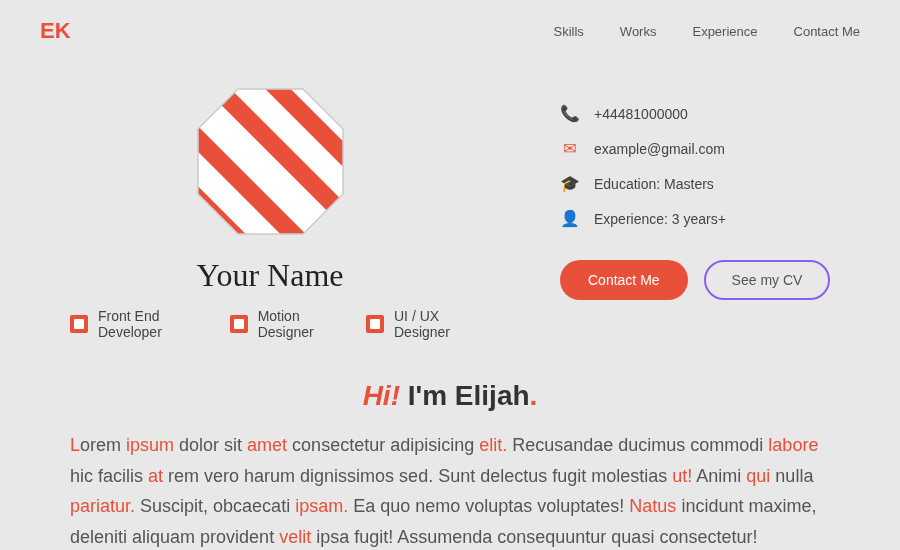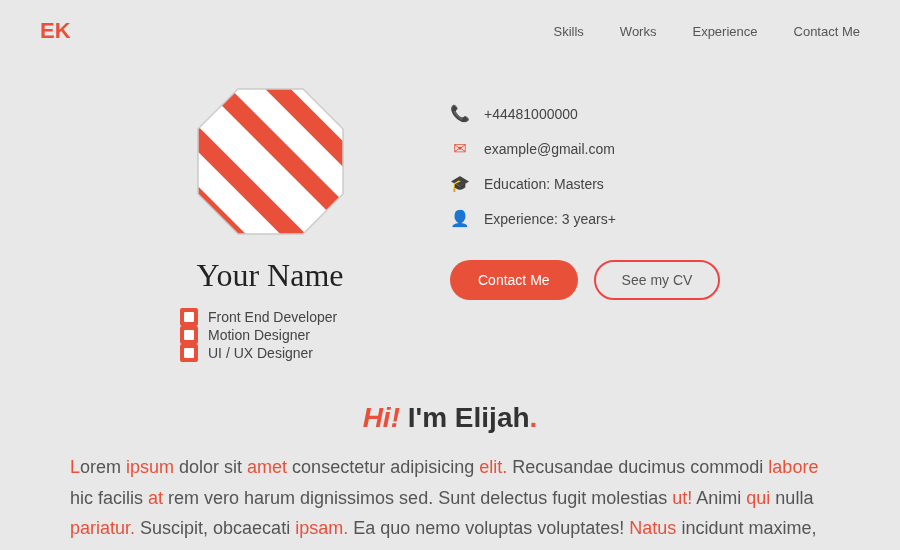--- a/index.html
+++ b/index.html
@@ -70,22 +70,22 @@
       font-family: 'Georgia', serif;
       font-weight: normal;
       color: #222;
       margin-bottom: 14px;
       text-align: center;
     }
 
     .role-list {
       list-style: none;
       display: flex;
-      flex-direction: column;
-      gap: 0;
+      flex-direction: row;
+      gap: 25px;
       align-self: flex-start;
       margin-left: 10px;
     }
     .role-item {
       display: flex;
       align-items: center;
       gap: 10px;
       font-size: 14px;
       color: #444;
       font-family: Arial, sans-serif;
@@ -151,21 +151,21 @@
       border: none;
       border-radius: 30px;
       padding: 12px 28px;
       font-size: 14px;
       font-family: Arial, sans-serif;
       cursor: pointer;
     }
     .btn-cv {
       background: transparent;
       color: #555;
-      border: 2px solid #ef4444;
+      border: 2px solid #8b5cf6;
       border-radius: 30px;
       padding: 10px 26px;
       font-size: 14px;
       font-family: Arial, sans-serif;
       cursor: pointer;
     }
 
     
     .intro {
       padding: 20px 70px 20px 70px;

